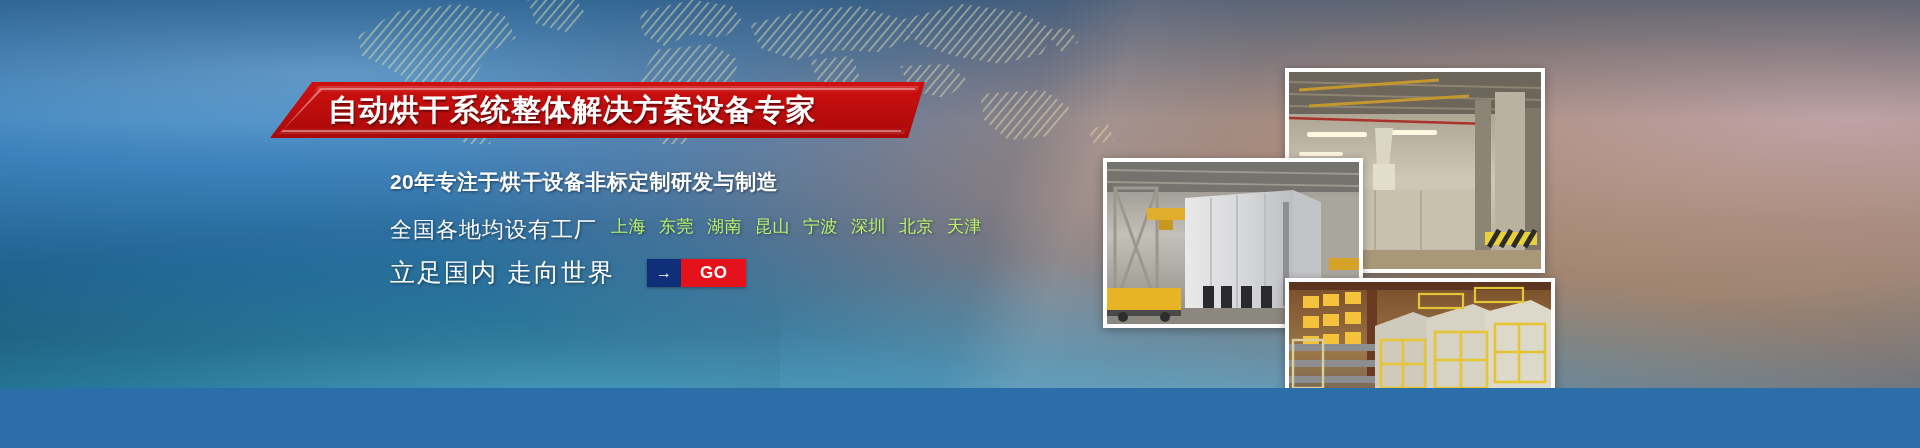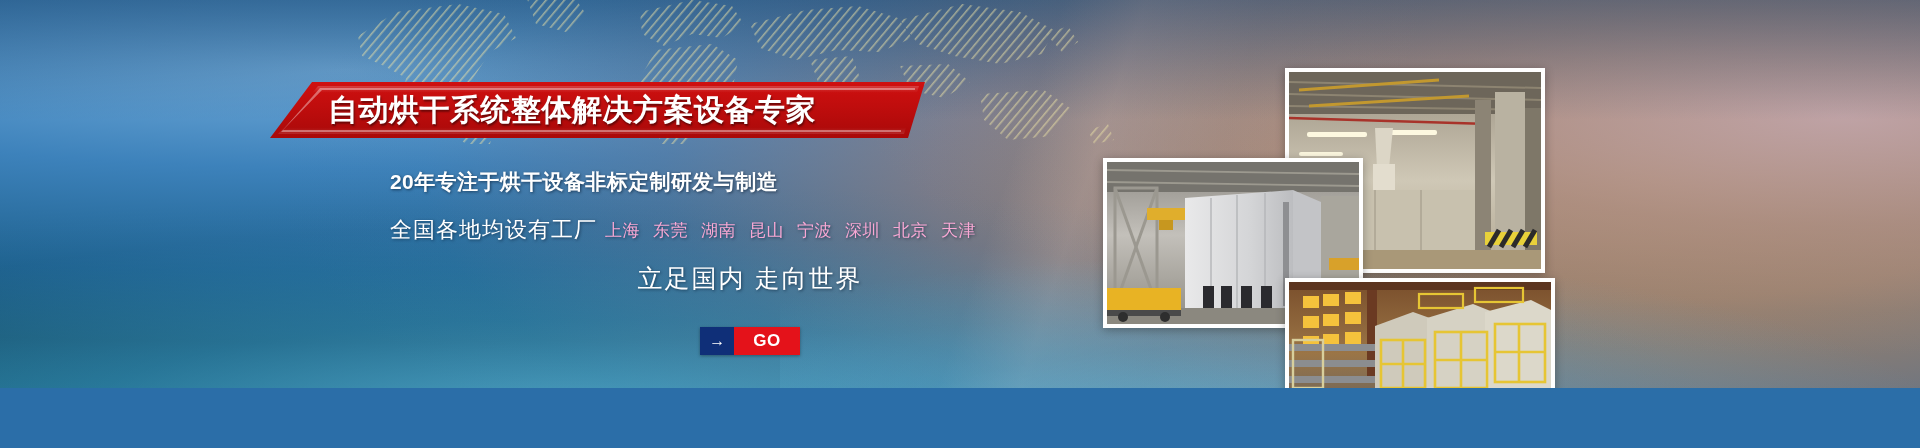--- a/index.html
+++ b/index.html
@@ -85,30 +85,30 @@
   .copy{
     position:absolute;left:390px;top:168px;width:720px;
     color:#ffffff;
   }
   .line-tagline{
     font-size:21px;font-weight:bold;letter-spacing:0.4px;
     text-shadow:1px 1px 3px rgba(0,20,40,0.60);
     margin-bottom:19px;white-space:nowrap;
   }
   .line-factories{
-    display:flex;align-items:center;gap:8px;
-    margin-bottom:17px;white-space:nowrap;
+    display:flex;align-items:flex-start;gap:14px;
+    margin-bottom:11px;white-space:nowrap;
     text-shadow:1px 1px 3px rgba(0,20,40,0.55);
   }
   .line-factories .lead{font-size:22px;letter-spacing:1px;}
   .city-list{display:flex;gap:13px;}
-  .city{font-size:17px;letter-spacing:0.5px;color:#f9a8d4;}
+  .city{font-size:17px;letter-spacing:0.5px;color:#bef264;}
   .line-world{
     display:flex;align-items:center;gap:32px;
-    margin-bottom:16px;white-space:nowrap;flex-direction:column;
+    margin-bottom:16px;white-space:nowrap;
   }
   .line-world .slogan{
     font-size:25px;letter-spacing:2px;
     text-shadow:1px 1px 3px rgba(0,20,40,0.55);
   }
   .go-btn{
     display:inline-flex;align-items:stretch;height:28px;
     box-shadow:0 1px 3px rgba(0,0,0,0.35);
     cursor:pointer;
   }

